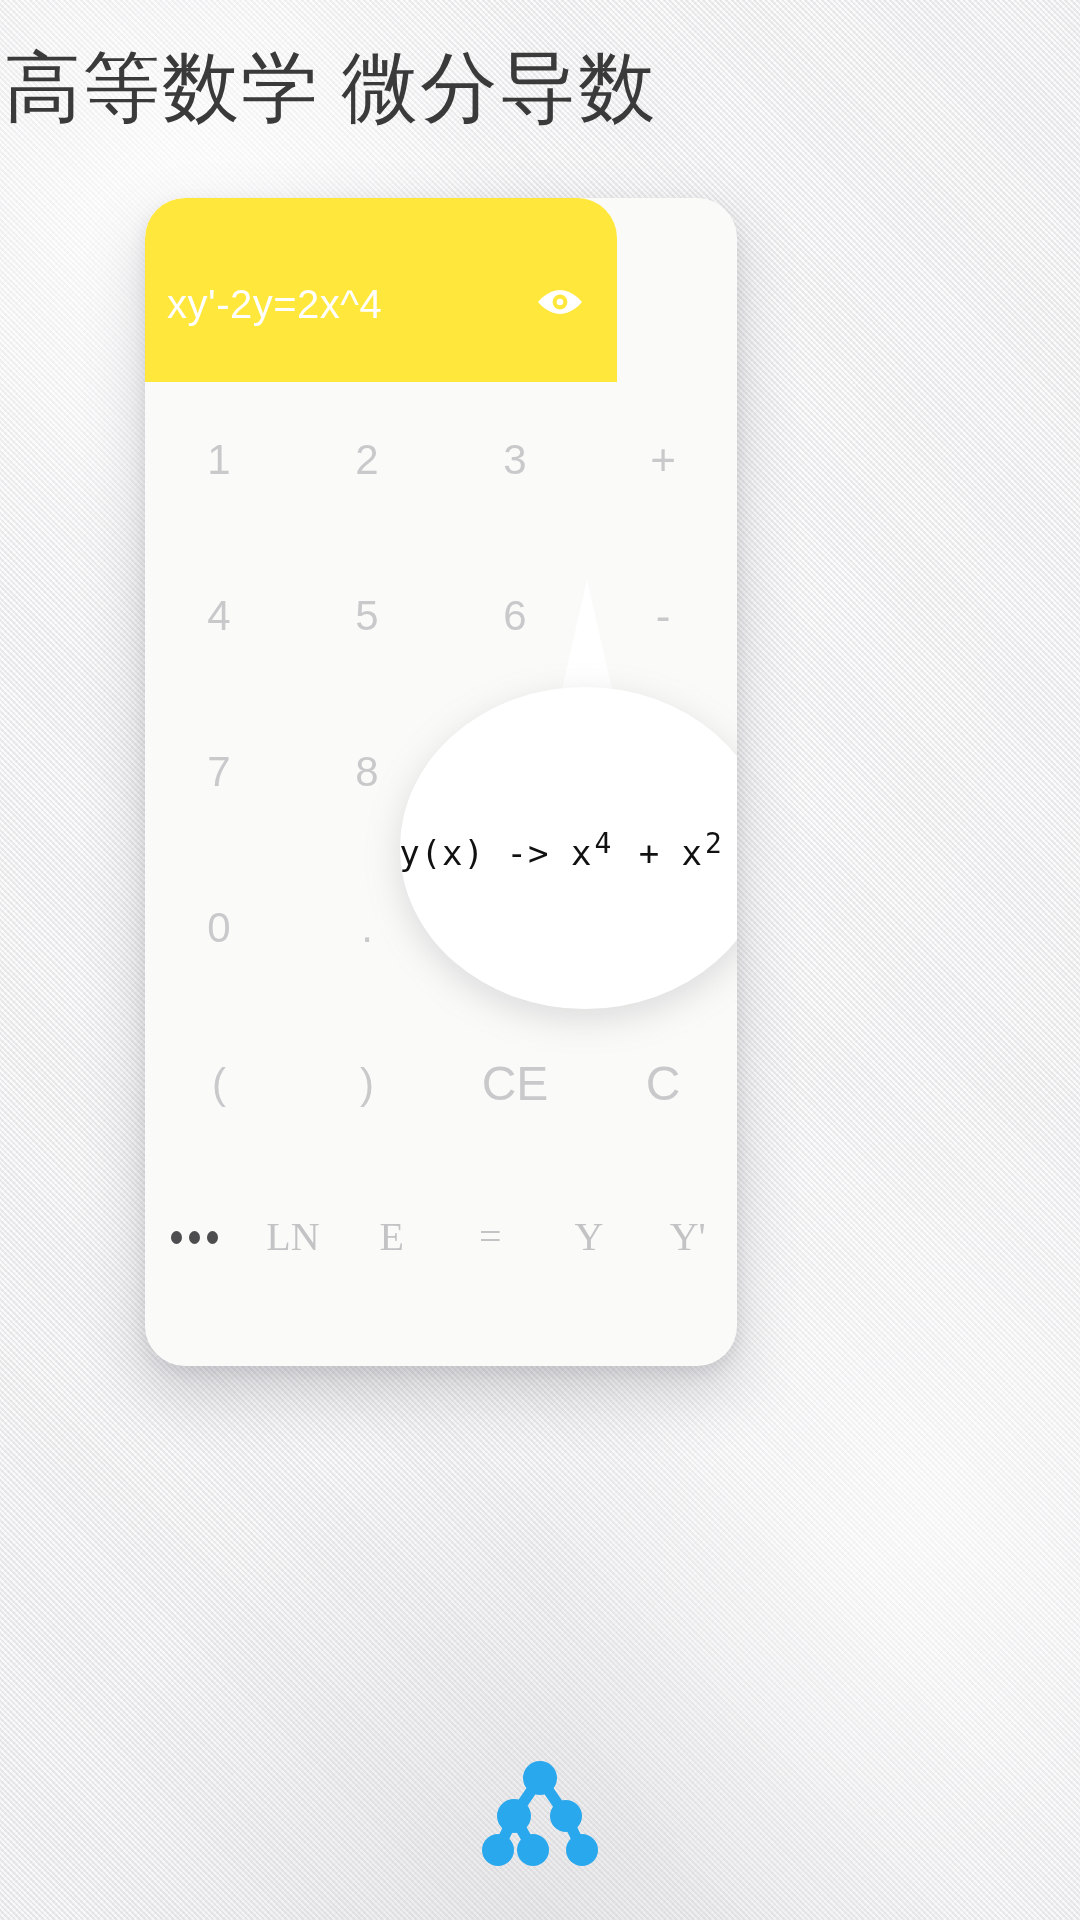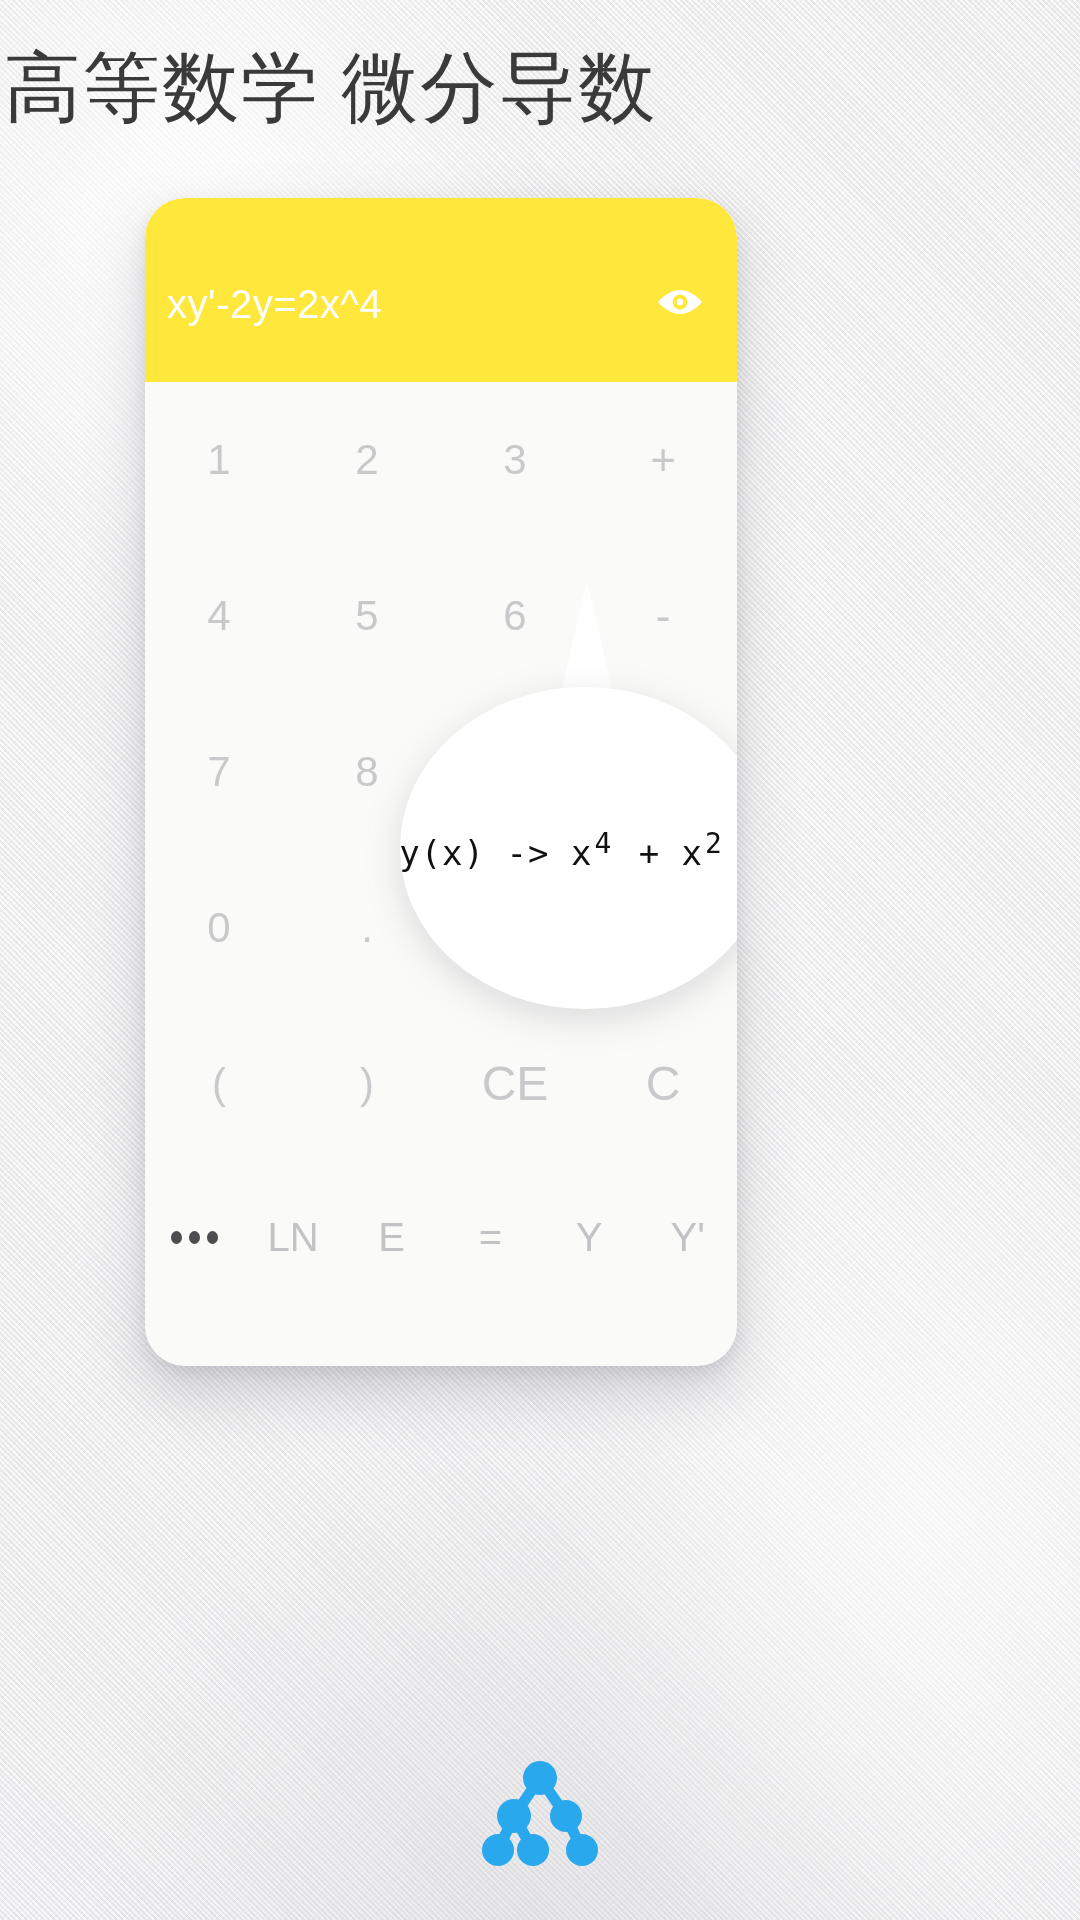--- a/index.html
+++ b/index.html
@@ -69,21 +69,21 @@
       0 26px 58px rgba(120,120,128,0.30),
       0 6px 16px rgba(120,120,128,0.16);
     overflow: hidden;
   }
 
   
   #input-header {
     position: absolute;
     left: 0;
     top: 0;
-    width: 592px;
+    width: 472px;
     height: 184px;
     background: #ffe73c;
     border-top-left-radius: 40px;
     border-top-right-radius: 40px;
   }
   #expression-input {
     position: absolute;
     left: 22px;
     top: 84px;
     width: 450px;
@@ -123,21 +123,21 @@
     font-weight: 300;
     color: #c9c9cb;
     font-family: "Liberation Sans", sans-serif;
     user-select: none;
     cursor: pointer;
     line-height: 1;
   }
   .key.sym { font-size: 44px; }
   .key.small { font-size: 48px; }
   #row-funcs { height: 150px; }
-  #row-funcs .key { font-size: 40px; color: #c3c3c6; }
+  #row-funcs .key { font-size: 40px; color: #c3c3c6; font-family: Liberation Serif, serif; }
   .dots-key {
     display: flex;
     justify-content: center;
     align-items: center;
     gap: 7px;
   }
   .dots-key i {
     display: block;
     width: 11px;
     height: 13px;

